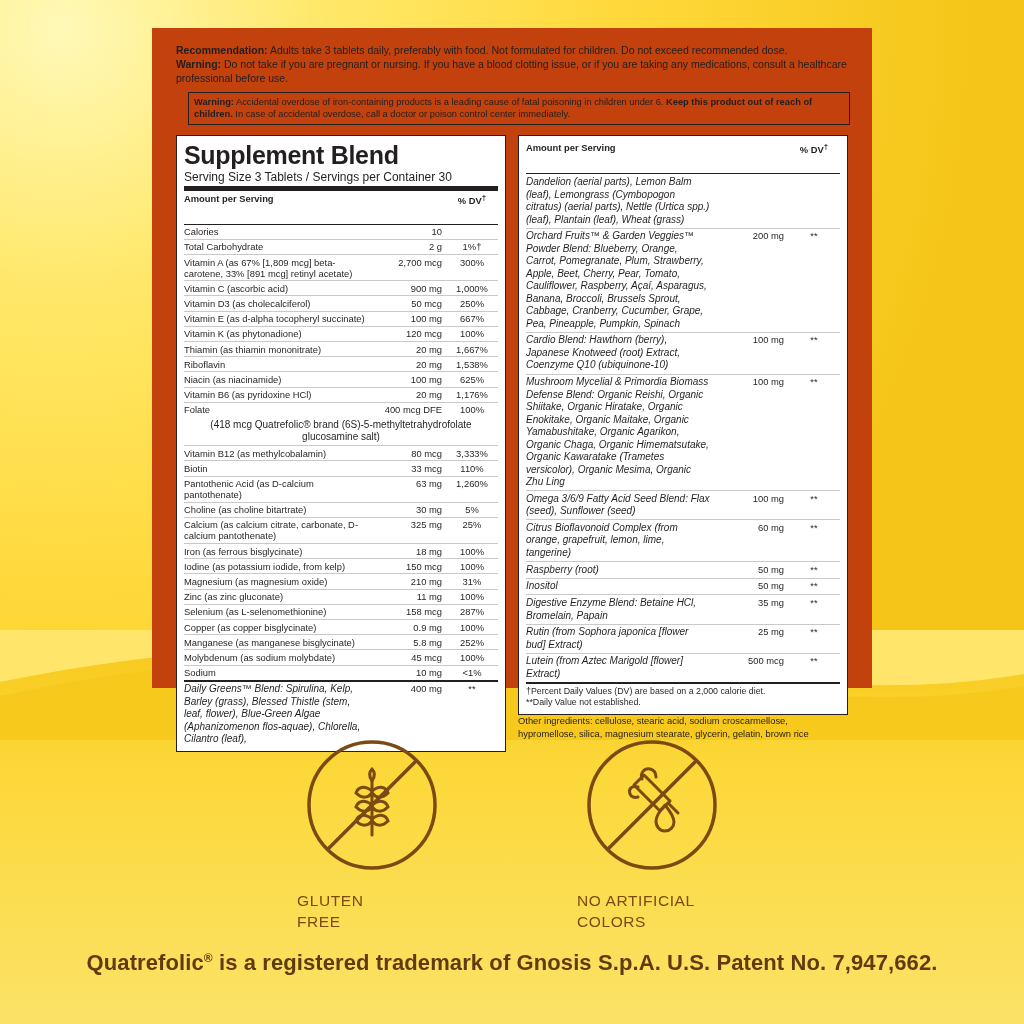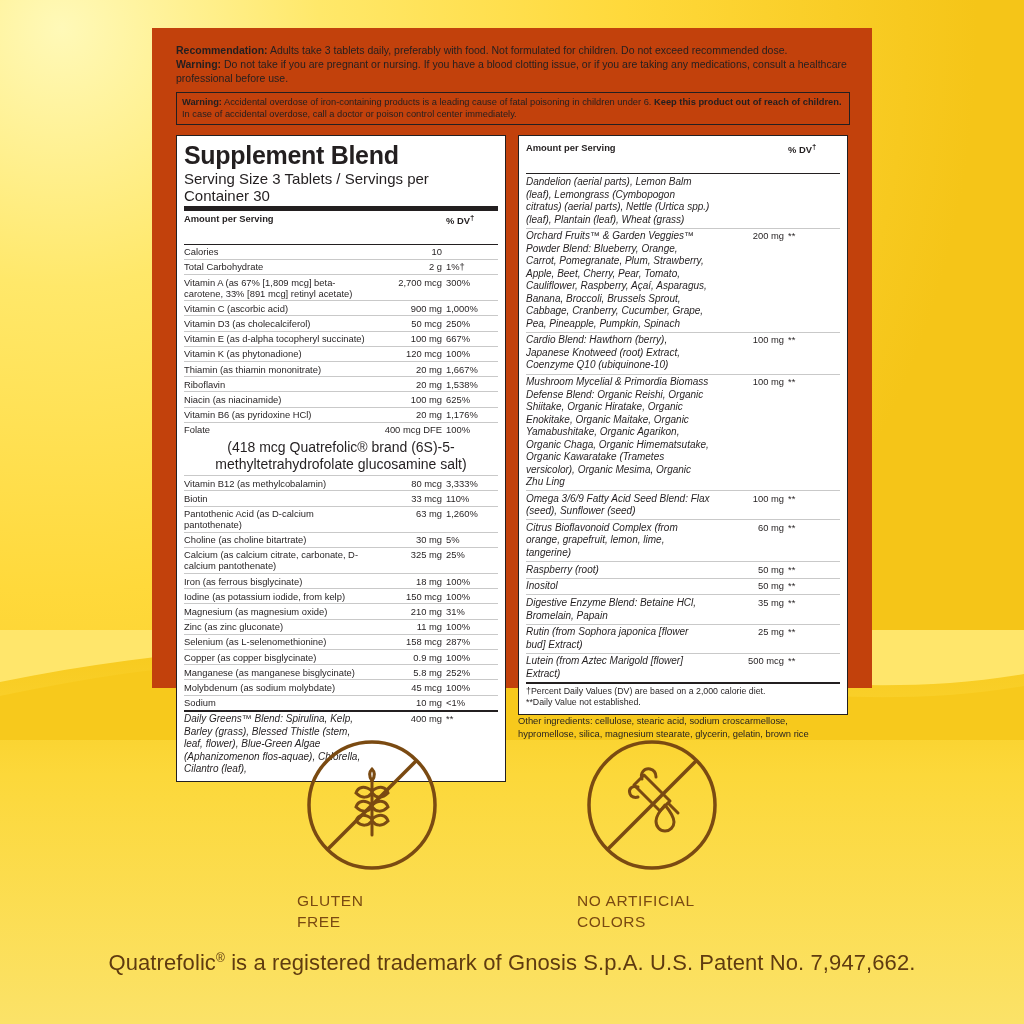--- a/index.html
+++ b/index.html
@@ -28,63 +28,63 @@
     background:#c2410c;
   }
   .panel-inner{padding:16px 22px 0 24px;}
 
   .rec{
     font-size:10.5px;color:#231f20;line-height:1.32;
   }
   .rec b{font-weight:bold;}
   .warnbox{
     border:1px solid #231f20;margin-top:6px;padding:3px 5px 4px 5px;
-    font-size:9.3px;line-height:1.3;color:#231f20;
+    font-size:9.3px;line-height:1.3;color:#231f20;margin-left:12px;
   }
 
   
   .cols{display:flex;gap:12px;margin-top:10px;align-items:flex-start;}
   .col-left{width:330px;}
   .col-right{width:330px;}
 
   .factbox{border:1.6px solid #231f20;padding:5px 7px 4px 7px;background:#fff;}
   .sf-title{
     font-size:25px;font-weight:bold;letter-spacing:-0.3px;color:#231f20;
     line-height:1.05;margin:1px 0 2px 0;font-family:"Liberation Sans",sans-serif;
   }
-  .sf-serv{font-size:15px;color:#231f20;margin-bottom:2px;}
+  .sf-serv{font-size:12px;color:#231f20;margin-bottom:2px;}
   .rule-thick{border-top:5px solid #231f20;margin:2px 0 0 0;}
 
   table.facts{width:100%;border-collapse:collapse;font-size:9.4px;color:#231f20;}
   table.facts td{padding:1.6px 0;vertical-align:top;}
   table.facts tr.hdr td{font-weight:bold;border-bottom:1px solid #231f20;padding-bottom:18px;}
   table.facts tr td.amt{text-align:right;width:74px;white-space:nowrap;padding-right:4px;}
-  table.facts tr td.dv{text-align:left;width:52px;white-space:nowrap;}
+  table.facts tr td.dv{text-align:center;width:52px;white-space:nowrap;}
   table.facts tr.row td{border-bottom:1px solid #c9c9c9;}
   table.facts tr.nb td{border-bottom:none;}
   table.facts tr.thickline td{border-bottom:2.4px solid #231f20;}
   .blend-desc{font-size:10px;line-height:1.25;font-style:italic;}
   .note{font-size:8.8px;line-height:1.3;color:#231f20;padding-top:3px;}
   .other{font-size:9.4px;line-height:1.35;color:#231f20;}
-  .small-center{font-size:14px;text-align:center;line-height:1.25;}
+  .small-center{font-size:10px;text-align:center;line-height:1.25;}
 
   
   .badges{
     position:absolute;left:0;top:735px;width:1024px;
     display:flex;justify-content:center;gap:130px;
   }
   .badge{width:150px;}
   .badge svg{display:block;margin:0 auto;}
   .badge-label{
     margin-top:16px;font-size:15.5px;letter-spacing:0.6px;color:#7a4a12;
     line-height:1.35;font-weight:normal;
   }
   .footer{
     position:absolute;left:0;top:950px;width:1024px;text-align:center;
-    font-size:22px;color:#5f3b10;letter-spacing:0.1px;
+    font-size:22px;color:#5f3b10;letter-spacing:0.1px;font-weight:bold;
   }
   .footer sup{font-size:12px;vertical-align:super;}
 </style>
 </head>
 <body>
 
 <div class="bg-top"></div>
 <div class="bg-bottom"></div>
 <svg class="wave" viewBox="0 0 1024 110" preserveAspectRatio="none">
   <path d="M0,52 C170,18 330,6 520,24 C700,41 860,72 1024,44 L1024,0 L0,0 Z" fill="#ffe66b"></path>

